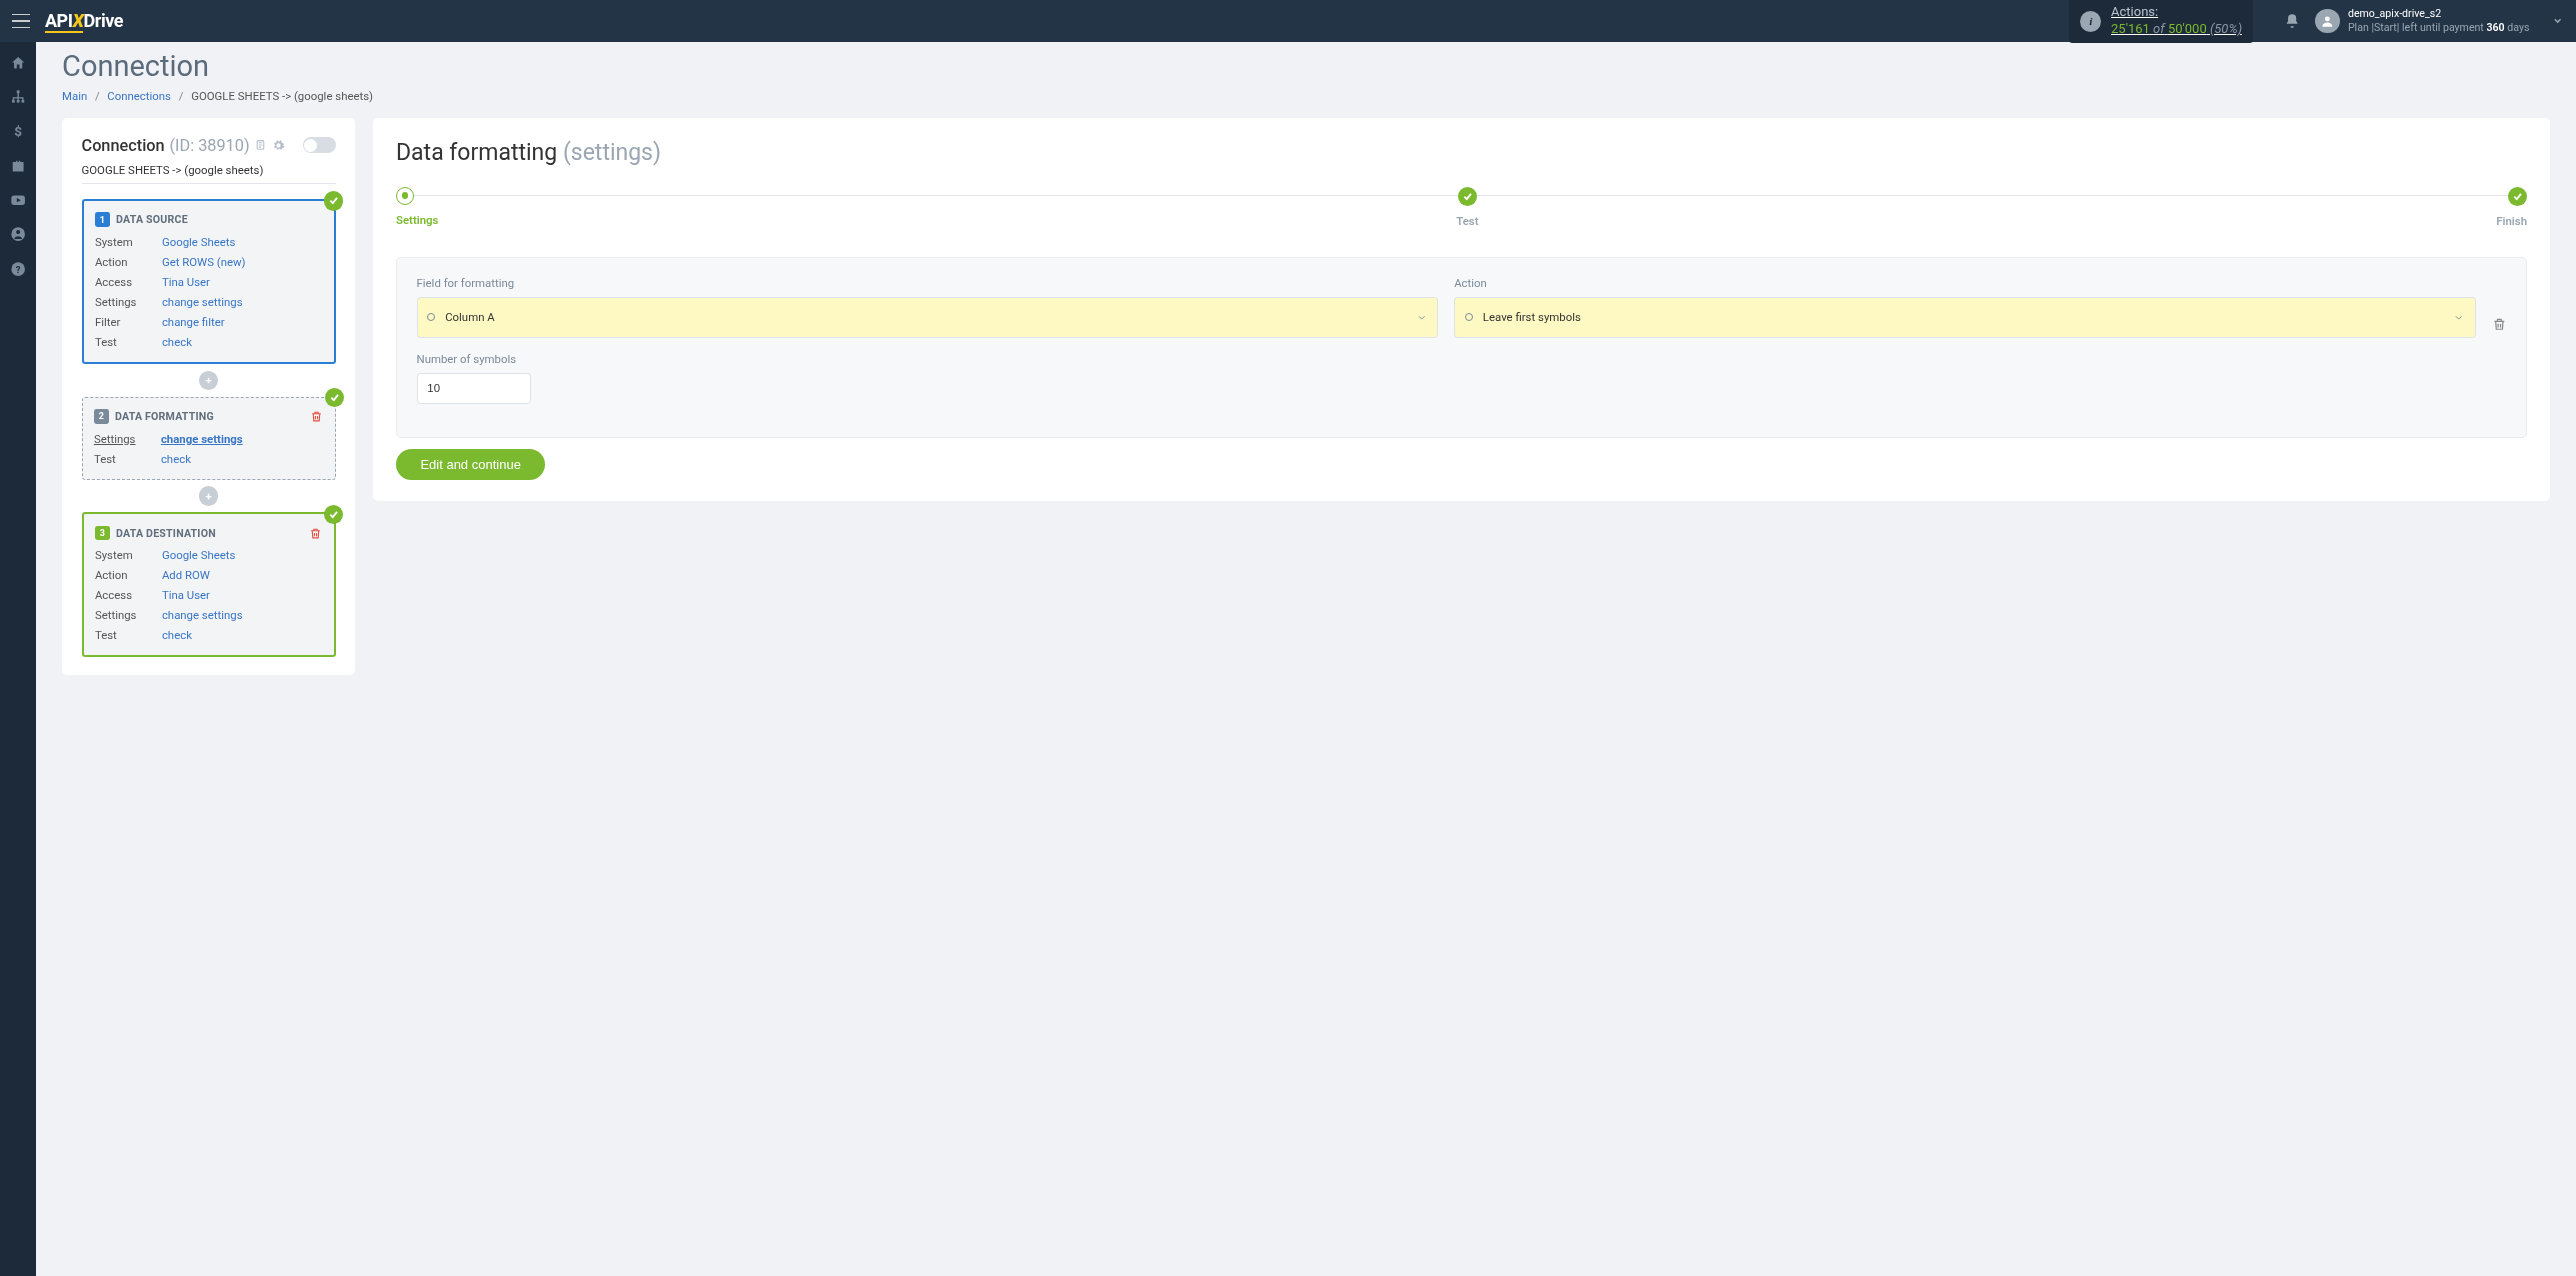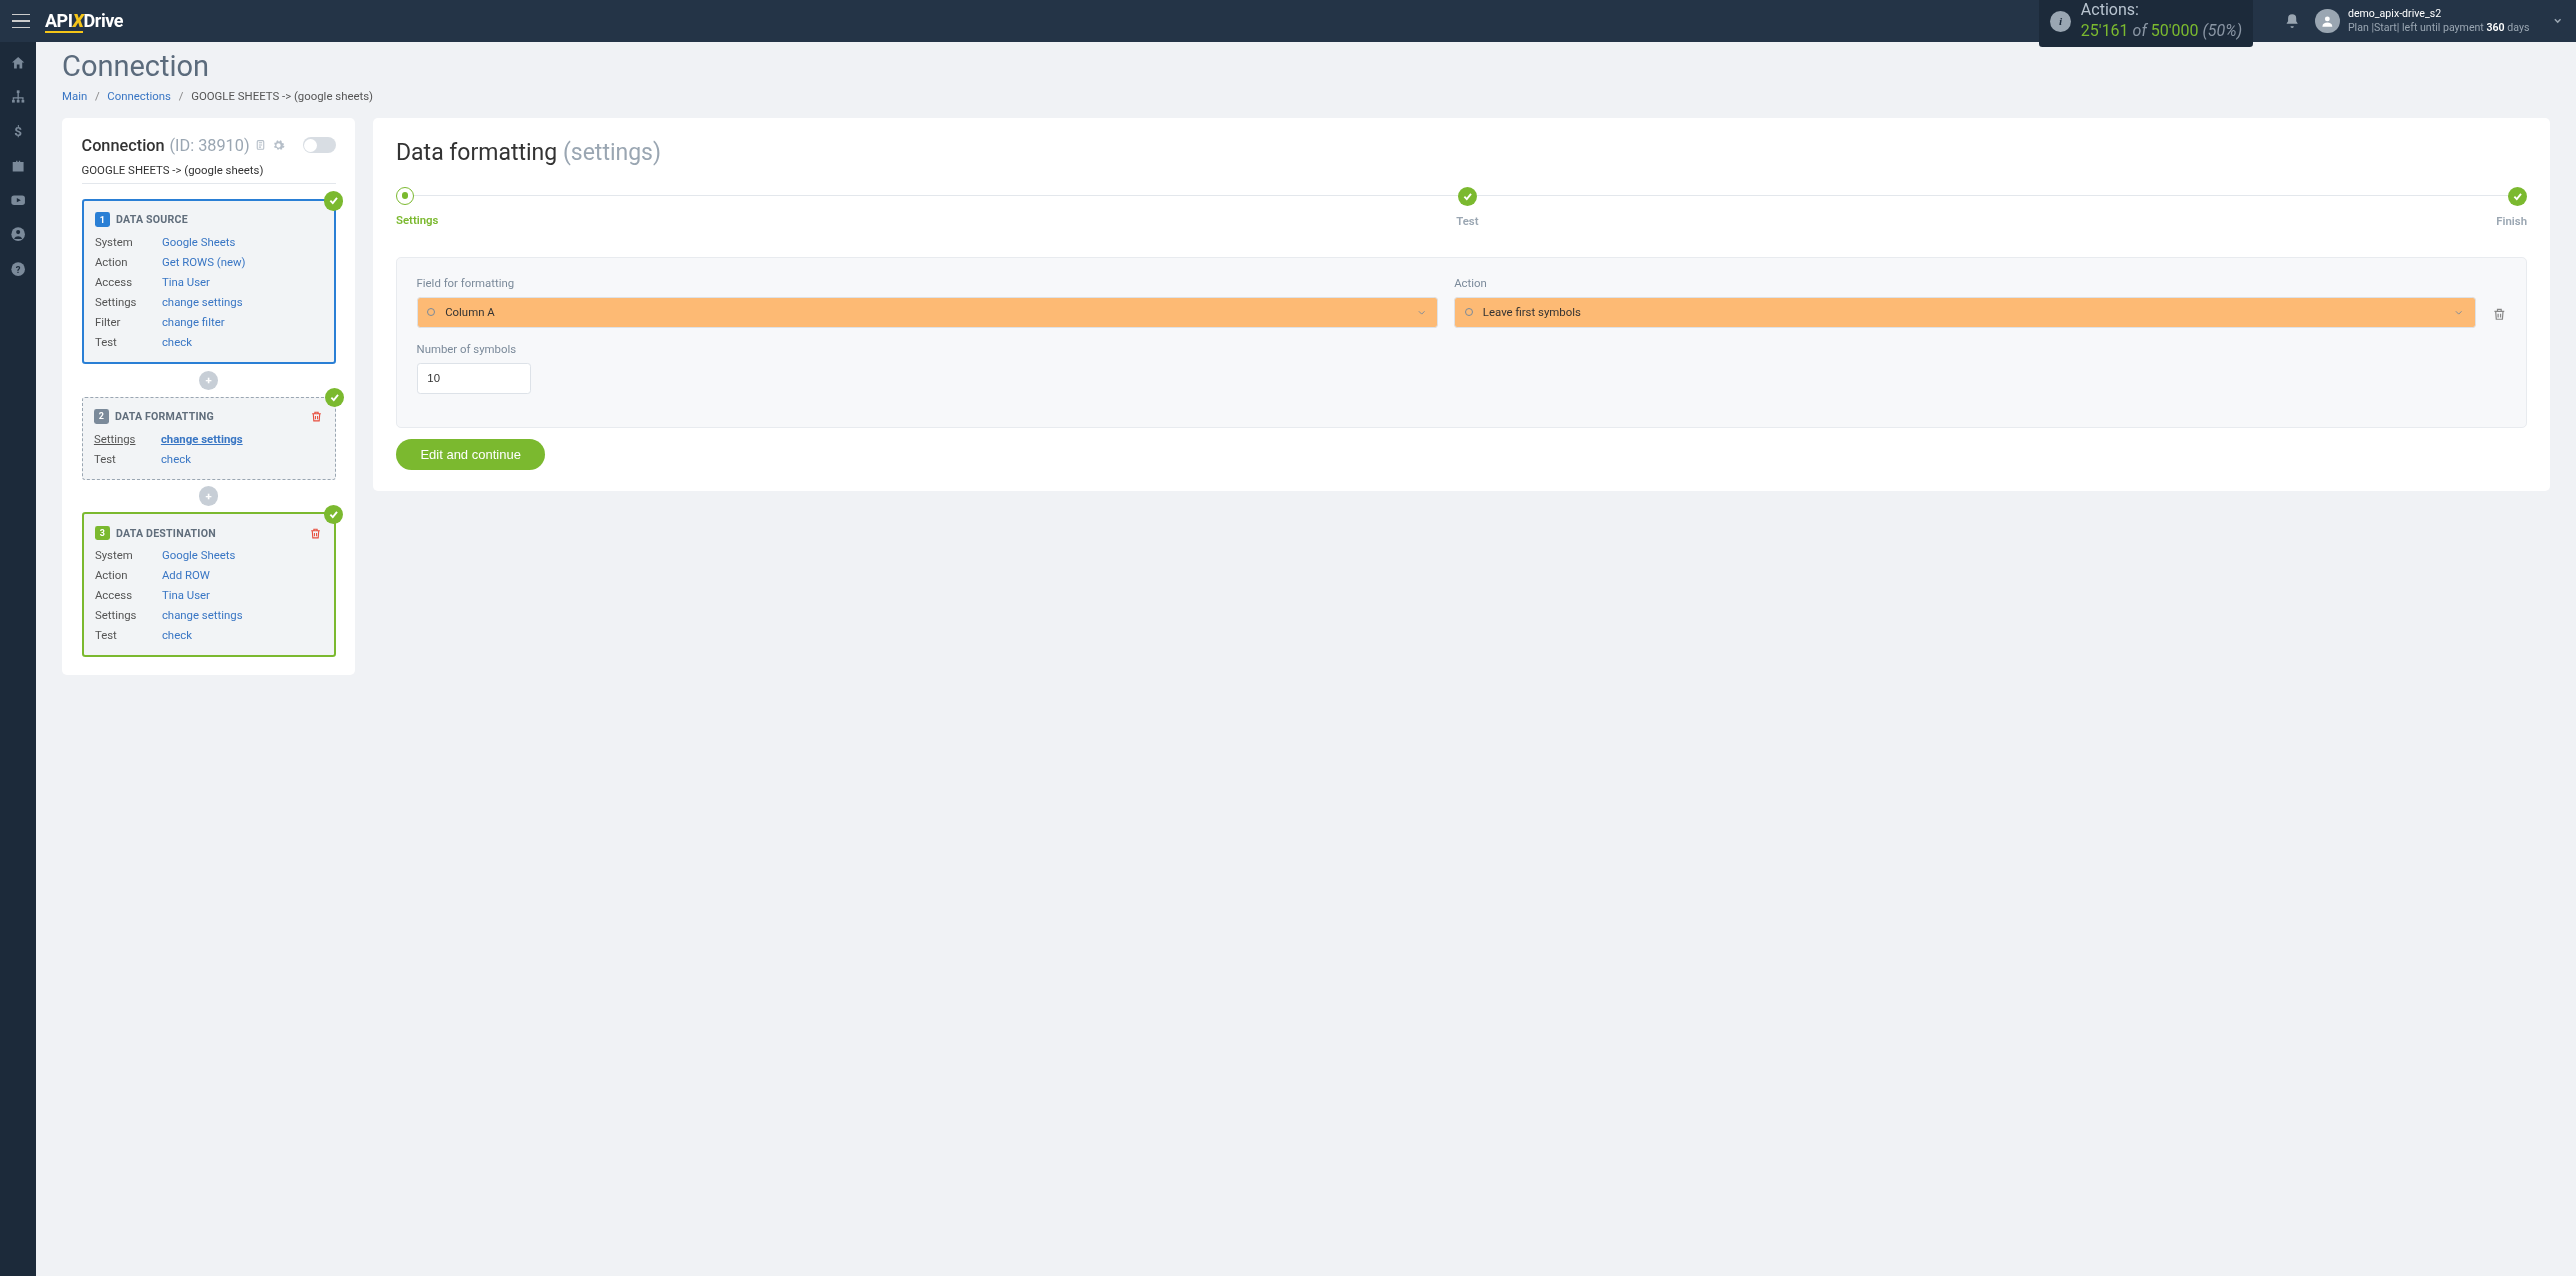--- a/index.html
+++ b/index.html
@@ -10,21 +10,21 @@
 .hamburger { width: 18px; height: 14.7px; display: flex; flex-direction: column; justify-content: space-between; cursor: pointer; margin-right: 14.7px; }
 .hamburger span { height: 1.6px; background: #ccc; display: block; }
 .logo { font-size: 18px; font-weight: 700; letter-spacing: -0.4px; }
 .logo .api { color: #fff; }
 .logo .x { color: #f5c518; font-style: italic; font-weight: 900; }
 .logo .drive { color: #fff; }
 .logo-underline { border-bottom: 2.4px solid #f5c518; display: inline-block; padding-bottom: 0; }
 .spacer { flex: 1; }
 .actions-box { background: #1c2a3a; border-radius: 3.3px; padding: 4.9px 11.4px; display: flex; align-items: center; gap: 9.8px; margin-right: 16.3px; }
 .info-circle { width: 21px; height: 21px; border-radius: 50%; background: #9aa6b2; display: flex; align-items: center; justify-content: center; color: #1c2a3a; font-weight: 900; font-style: italic; font-family: serif; }
-.actions-text { font-size: 16px; line-height: 1.3; }
+.actions-text { font-size: 13px; line-height: 1.3; text-decoration: underline; }
 .actions-text .label { color: #b8c4d0; }
 .actions-text .cur { color: #7bb92f; }
 .actions-text .of { color: #8a96a4; font-style: italic; }
 .actions-text .tot { color: #7bb92f; }
 .actions-text .pct { color: #8a96a4; font-style: italic; }
 .bell-icon { margin: 0 14.7px; }
 .user-block { display: flex; align-items: center; gap: 8.1px; }
 .avatar-circle { width: 24.4px; height: 24.4px; border-radius: 50%; background: #9aa6b2; display: flex; align-items: center; justify-content: center; }
 .user-text { font-size: 10.6px; line-height: 1.3; }
 .user-text .name { color: #fff; }
@@ -91,21 +91,21 @@
 .step-dot-done { width: 19.5px; height: 19.5px; border-radius: 50%; background: #7bb92f; display: flex; align-items: center; justify-content: center; }
 .step-label { font-size: 11.4px; font-weight: 600; }
 .step-label.active { color: #7bb92f; }
 .step-label.muted { color: #9aa6b2; }
 
 .form-box { background: #f7f8fa; border: 0.8px solid #e8ebef; border-radius: 4.9px; padding: 18px 19.5px; }
 .form-row { display: flex; gap: 16.3px; align-items: flex-end; margin-bottom: 14.7px; }
 .form-group { flex: 1; }
 .form-group.small { flex: 0 0 114px; }
 .form-label { color: #7b8a9a; font-size: 11.4px; margin-bottom: 6.5px; display: block; }
-.select { background: #fdba74; border: 0.8px solid #dde2e8; border-radius: 3.3px; height: 31px; display: flex; align-items: center; padding: 0 9.8px; cursor: pointer; position: relative; }
+.select { background: #fef9c3; border: 0.8px solid #dde2e8; border-radius: 3.3px; height: 41px; display: flex; align-items: center; padding: 0 9.8px; cursor: pointer; position: relative; }
 .select .circ { width: 8.1px; height: 8.1px; border: 1.2px solid #7b8a9a; border-radius: 50%; margin-right: 9.8px; }
 .select .txt { color: #333; flex: 1; }
 .select .chev { color: #7b8a9a; }
 .input { background: #fff; border: 0.8px solid #dde2e8; border-radius: 3.3px; height: 31px; padding: 0 9.8px; width: 100%; font-size: 11.4px; color: #333; }
 .trash-btn { color: #888; cursor: pointer; padding-bottom: 6.5px; }
 
 .addfmt { text-align: right; margin-top: 9.8px; }
 .addfmt a { color: #3976c4; text-decoration: none; font-size: 11.4px; }
 .continue-btn { background: #7bb92f; color: #fff; border: none; border-radius: 16.3px; padding: 8.1px 24.4px; font-size: 13px; cursor: pointer; margin-top: 11.4px; }
 

